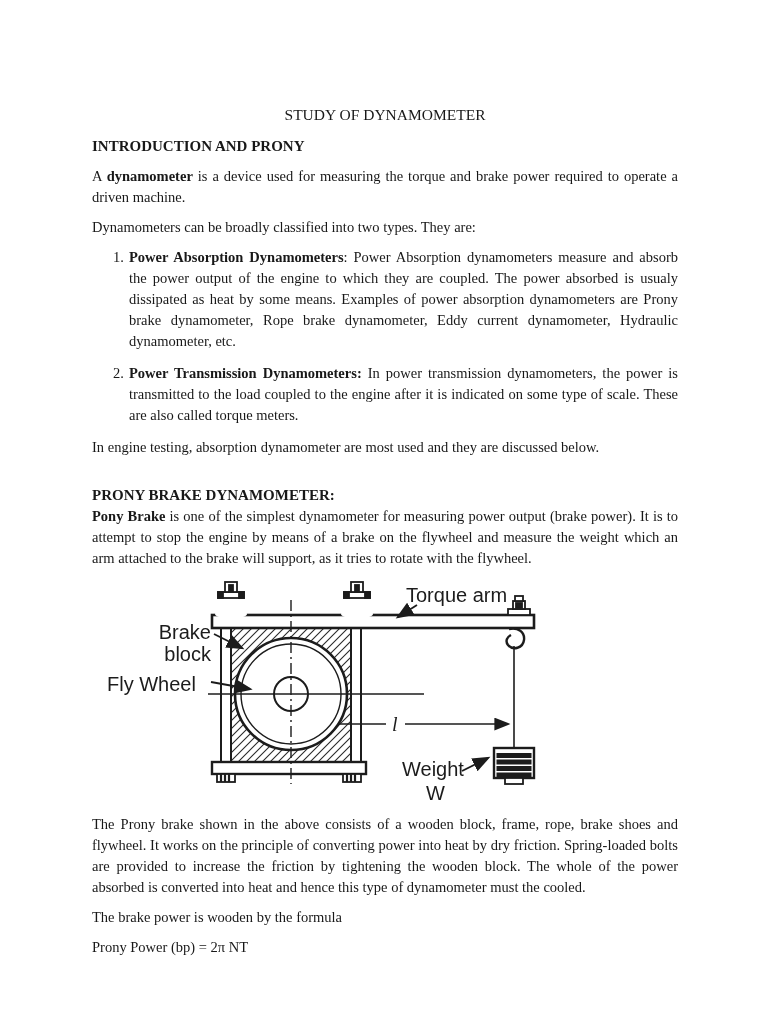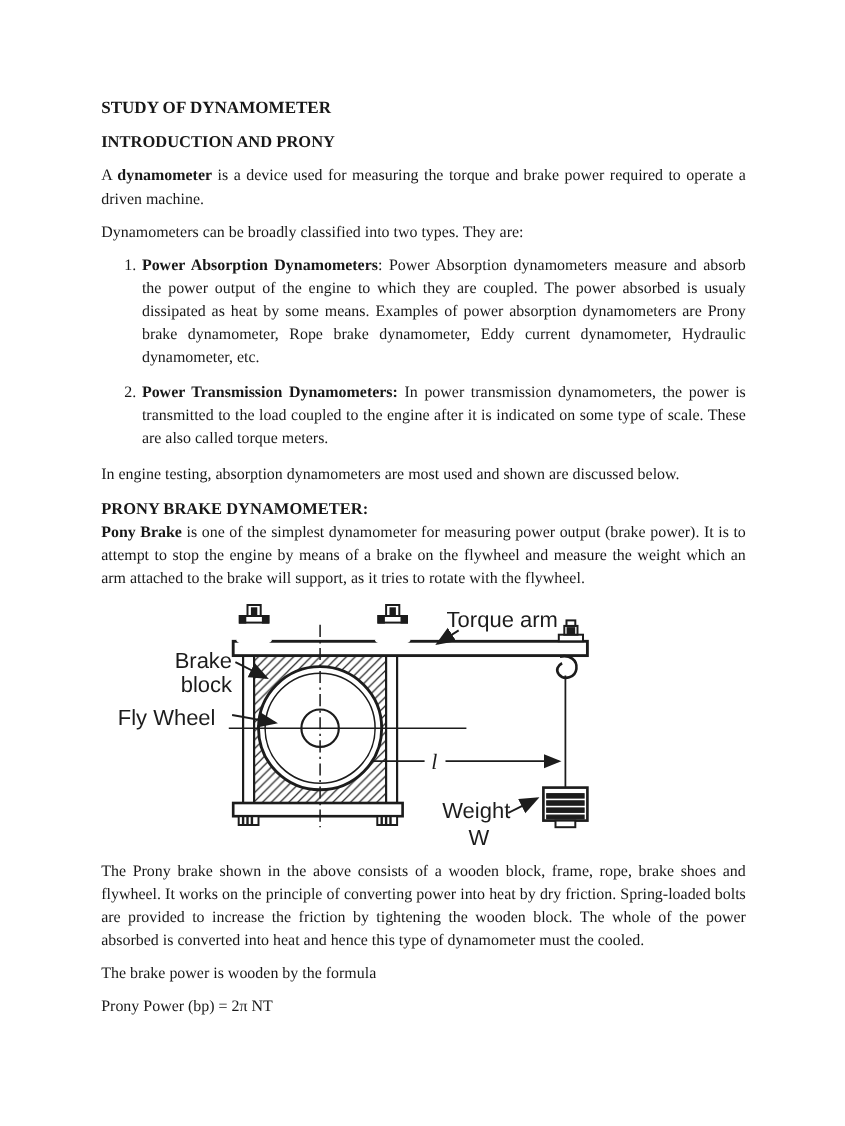--- a/index.html
+++ b/index.html
@@ -1,27 +1,27 @@
 <!DOCTYPE html>
 <html><head>
 <meta charset="utf-8">
 <style>
   html,body{margin:0;padding:0;background:#ffffff;}
   body{width:768px;height:1024px;overflow:hidden;font-family:"Liberation Serif",serif;color:#181818;}
   .page{padding:88px 90px 0 92px;font-size:14.5px;line-height:21px;}
-  .doc-title{font-weight:bold;font-size:15.5px;margin:0 0 11px 0;}
+  .doc-title{text-align:center;font-weight:normal;font-size:15.5px;margin:16px 0 11px 0;}
   .heading{font-weight:bold;font-size:15px;margin:0 0 9px 0;}
   p.body-p{margin:0 0 9px 0;text-align:justify;font-family:Liberation Serif, serif;}
   b{font-weight:bold;}
   .num-list{margin:3px 0 0 0;}
   .list-item{display:flex;margin:0 0 11px 0;padding-left:21px;}
   .list-num{flex:0 0 16px;}
   .list-text{flex:1;text-align:justify;}
   .para-after-list{margin-top:5px;}
-  .section-heading{margin-top:11px;margin-bottom:0;}
+  .section-heading{margin-top:27px;margin-bottom:0;}
   .lead-para{margin:0 0 4px 0;}
   .diagram-wrap{margin:4px 0 8px 2px;}
   .diagram{display:block;}
   .diagram line,.diagram rect,.diagram circle,.diagram path.ln{stroke:#1c1c1c;}
   .dlabel{font-family:"Liberation Sans",sans-serif;font-size:20px;fill:#1c1c1c;}
   .dlabel-i{font-family:"Liberation Serif",serif;font-style:italic;font-size:20px;fill:#1c1c1c;}
   .formula{margin:10px 0 0 48px;}
   .p-after-diagram{margin-top:8px;}
 </style>
 </head>
@@ -41,21 +41,21 @@
     <div class="list-item">
       <span class="list-num">1.</span>
       <div class="list-text"><b>Power Absorption Dynamometers</b><span>: Power Absorption dynamometers measure and absorb the power output of the engine to which they are coupled. The power absorbed is usualy dissipated as heat by some means. Examples of power absorption dynamometers are Prony brake dynamometer, Rope brake dynamometer, Eddy current dynamometer, Hydraulic dynamometer, etc.</span></div>
     </div>
     <div class="list-item">
       <span class="list-num">2.</span>
       <div class="list-text"><b>Power Transmission Dynamometers:</b><span> In power transmission dynamometers, the power is transmitted to the load coupled to the engine after it is indicated on some type of scale. These are also called torque meters.</span></div>
     </div>
   </div>
 
-  <p class="body-p para-after-list">In engine testing, absorption dynamometers are most used and shown are discussed below.</p>
+  <p class="body-p para-after-list">In engine testing, absorption dynamometer are most used and they are discussed below.</p>
 
   <div class="heading section-heading">PRONY BRAKE DYNAMOMETER:</div>
 
   <p class="body-p lead-para"><b>Pony Brake</b><span> is one of the simplest dynamometer for measuring power output (brake power). It is to attempt to stop the engine by means of a brake on the flywheel and measure the weight which an arm attached to the brake will support, as it tries to rotate with the flywheel.</span></p>
 
   <div class="diagram-wrap">
     <svg class="diagram" width="450" height="228" viewBox="0 0 450 228" xmlns="http://www.w3.org/2000/svg">
       <defs>
         <pattern id="hatch" width="8" height="8" patternUnits="userSpaceOnUse">
           <path d="M-2,2 L2,-2 M0,8 L8,0 M6,10 L10,6" stroke="#2a2a2a" stroke-width="1.1" fill="none"></path>

